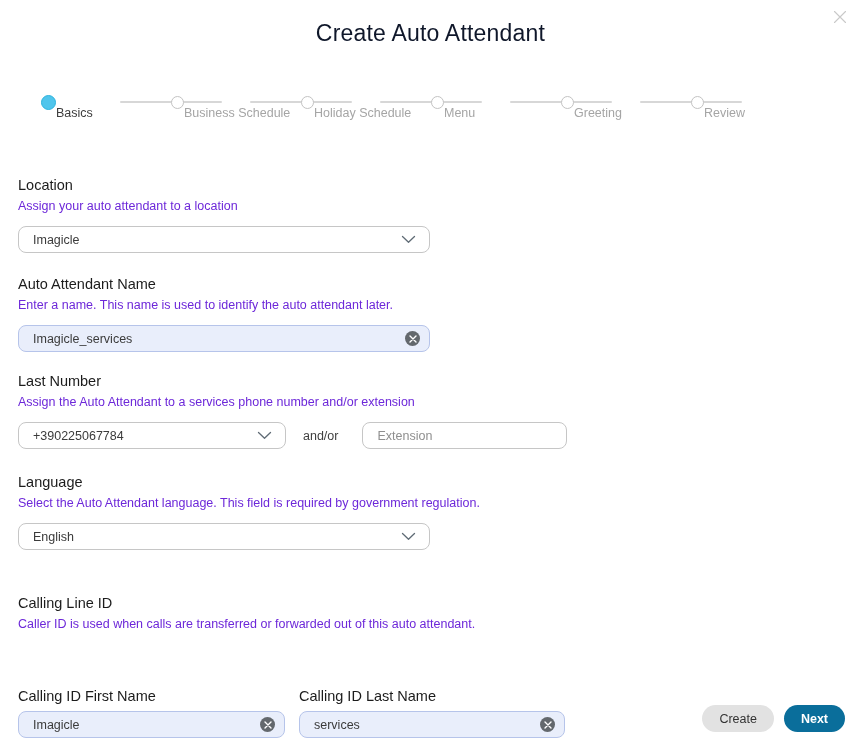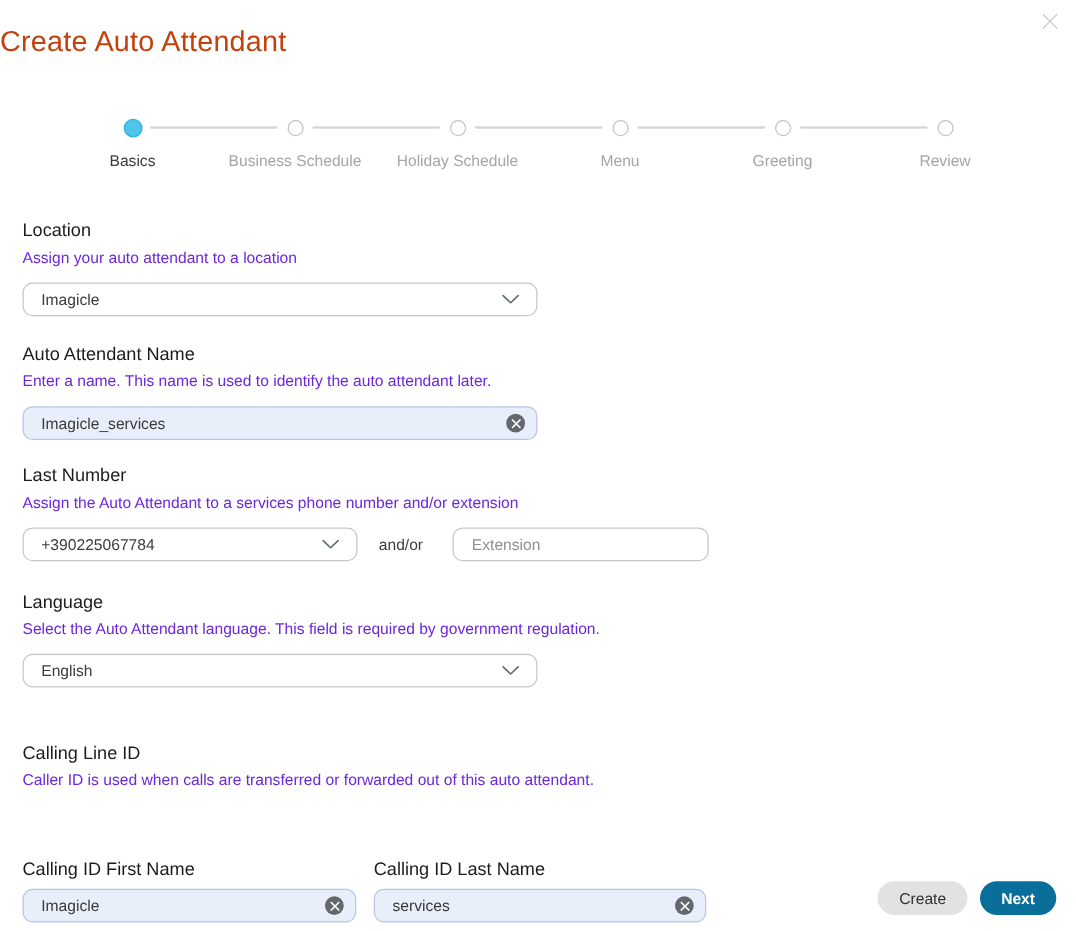--- a/index.html
+++ b/index.html
@@ -9,39 +9,39 @@
     position: relative;
     background: #ffffff;
     font-family: "Liberation Sans", sans-serif;
     color: #121212;
     overflow: hidden;
   }
 
   
   .dialog-title {
     position: absolute; top: 20px; left: 0; width: 100%;
-    text-align: left;
-    font-size: 23px; font-weight: 400; color: #c2410c;
+    text-align: center;
+    font-size: 23px; font-weight: 400; color: #0f172a;
     letter-spacing: 0.2px;
   }
   .close-btn {
     position: absolute; top: 8px; right: 12px;
     width: 18px; height: 18px;
     display: flex; align-items: center; justify-content: center;
     cursor: pointer;
   }
 
   
   .stepper {
     position: absolute; top: 94px; left: 41px; width: 780px;
     display: flex;
   }
   .step {
     width: 130px;
-    display: flex; flex-direction: column; align-items: center;
+    display: flex; 
     position: relative;
     cursor: pointer;
   }
   .dot-box { height: 16px; display: flex; align-items: center; justify-content: center; }
   .step .dot {
     width: 13px; height: 13px;
     border: 1px solid #c3c3c3; border-radius: 50%;
     background: #ffffff;
   }
   .step.active .dot {

